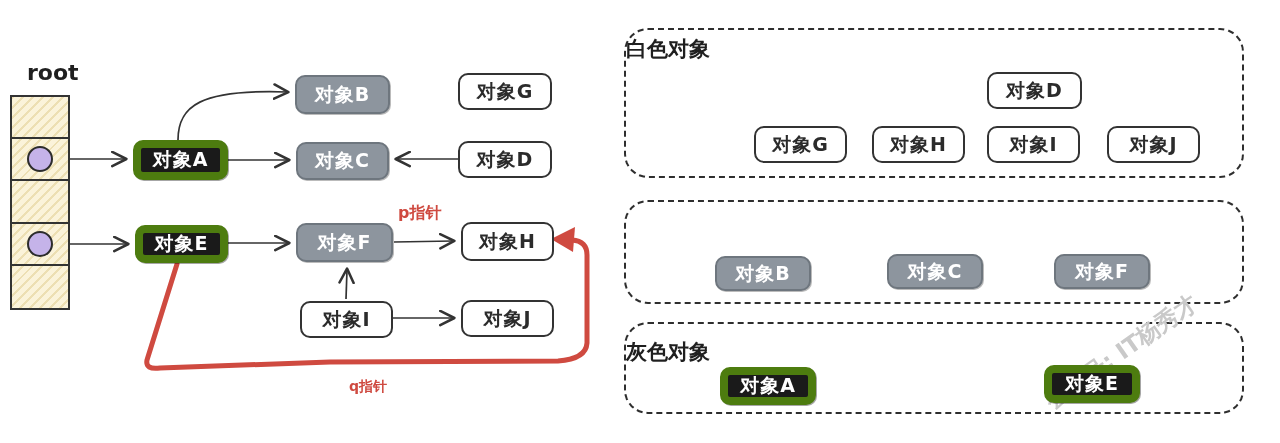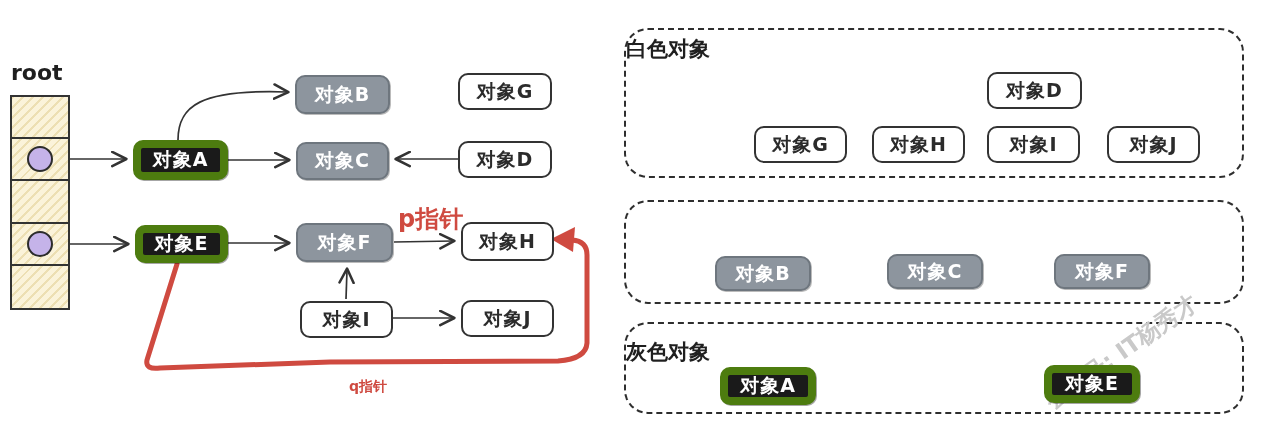--- a/index.html
+++ b/index.html
@@ -142,21 +142,21 @@
       <path d="M394,242 L453,241" marker-end="url(#vhead)"></path>
       <path d="M346,299 L347,270" marker-end="url(#vhead)"></path>
       <path d="M392,318 L453,318" marker-end="url(#vhead)"></path>
     </g>
     <g stroke="#cf4a40" stroke-width="5" fill="none" stroke-linecap="round" stroke-linejoin="round">
       <path d="M177,264 L147,360 Q145,370 160,368 L330,362 L558,361 Q586,359 587,343 L587,255 Q587,241 572,240 L564,240"></path>
     </g>
     <polygon points="551,239 575,227 573,252" fill="#cf4a40"></polygon>
   </svg>
 
-  <div class="hand-label" style="left:11px; top:60px; font-size:22px;">root</div>
+  <div class="hand-label" style="left:27px; top:60px; font-size:22px;">root</div>
   <div id="root-stack">
     <div class="root-cell"></div>
     <div class="root-cell">
       <div class="root-dot"></div>
     </div>
     <div class="root-cell"></div>
     <div class="root-cell">
       <div class="root-dot"></div>
     </div>
     <div class="root-cell"></div>
@@ -166,21 +166,21 @@
   <div class="node gray" style="left:295px; top:75px;  width:95px; height:39px;">对象B</div>
   <div class="node gray" style="left:296px; top:142px; width:93px; height:38px;">对象C</div>
   <div class="node white" style="left:458px; top:73px;  width:94px; height:37px;">对象G</div>
   <div class="node white" style="left:458px; top:141px; width:94px; height:37px;">对象D</div>
   <div class="node black" style="left:135px; top:225px; width:93px; height:38px;">对象E</div>
   <div class="node gray" style="left:296px; top:223px; width:97px; height:39px;">对象F</div>
   <div class="node white" style="left:461px; top:222px; width:93px; height:39px;">对象H</div>
   <div class="node white" style="left:300px; top:301px; width:93px; height:37px;">对象I</div>
   <div class="node white" style="left:461px; top:300px; width:93px; height:37px;">对象J</div>
 
-  <div class="hand-label red-label" style="left:398px; top:203px; font-size:24px;">p指针</div>
+  <div class="hand-label red-label" style="left:398px; top:203px; font-size:16px;">p指针</div>
   <div class="hand-label red-label" style="left:349px; top:378px; font-size:14px;">q指针</div>
 
   <div class="panel" style="left:624px; top:28px; width:620px; height:150px;">
     <div class="panel-title" style="top:5px;">白色对象</div>
     <div class="node white" style="left:361px; top:42px; width:95px; height:37px;">对象D</div>
     <div class="node white" style="left:128px; top:96px; width:93px; height:37px;">对象G</div>
     <div class="node white" style="left:246px; top:96px; width:93px; height:37px;">对象H</div>
     <div class="node white" style="left:361px; top:96px; width:93px; height:37px;">对象I</div>
     <div class="node white" style="left:481px; top:96px; width:93px; height:37px;">对象J</div>
   </div>

